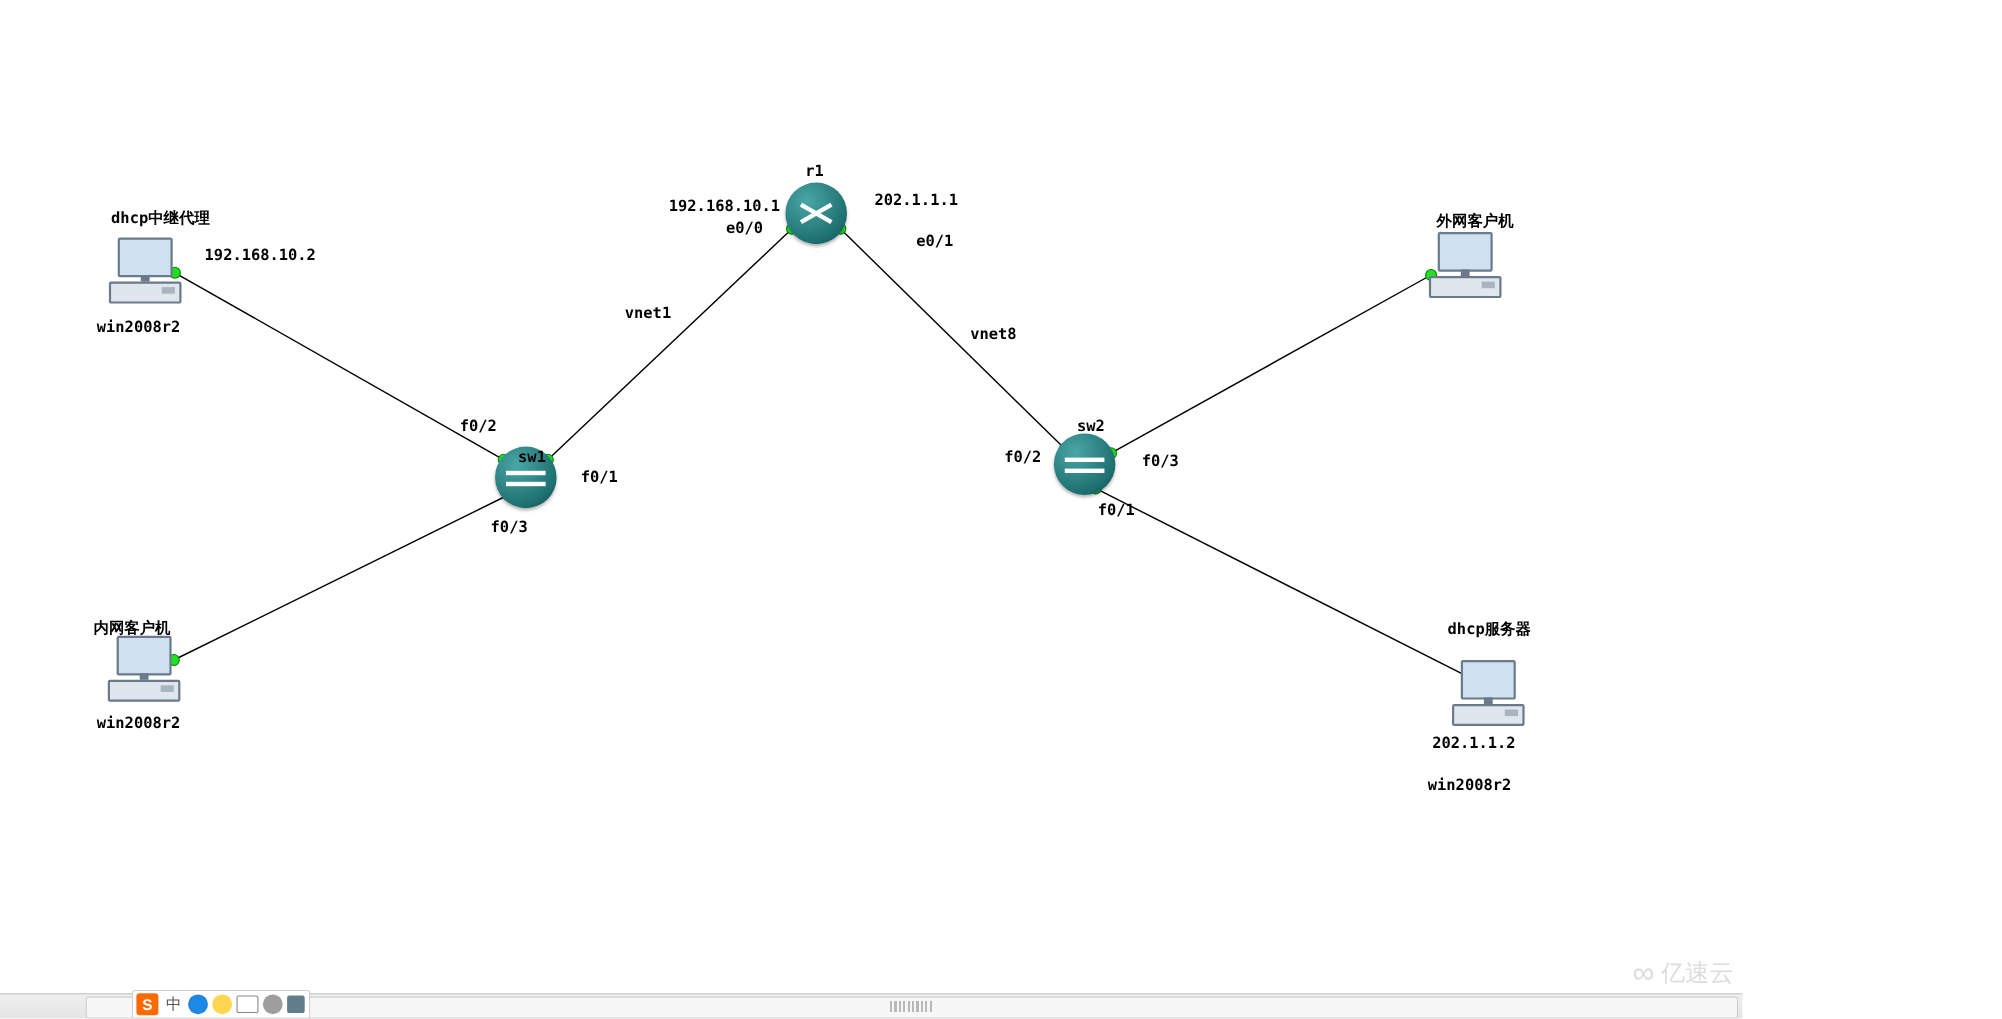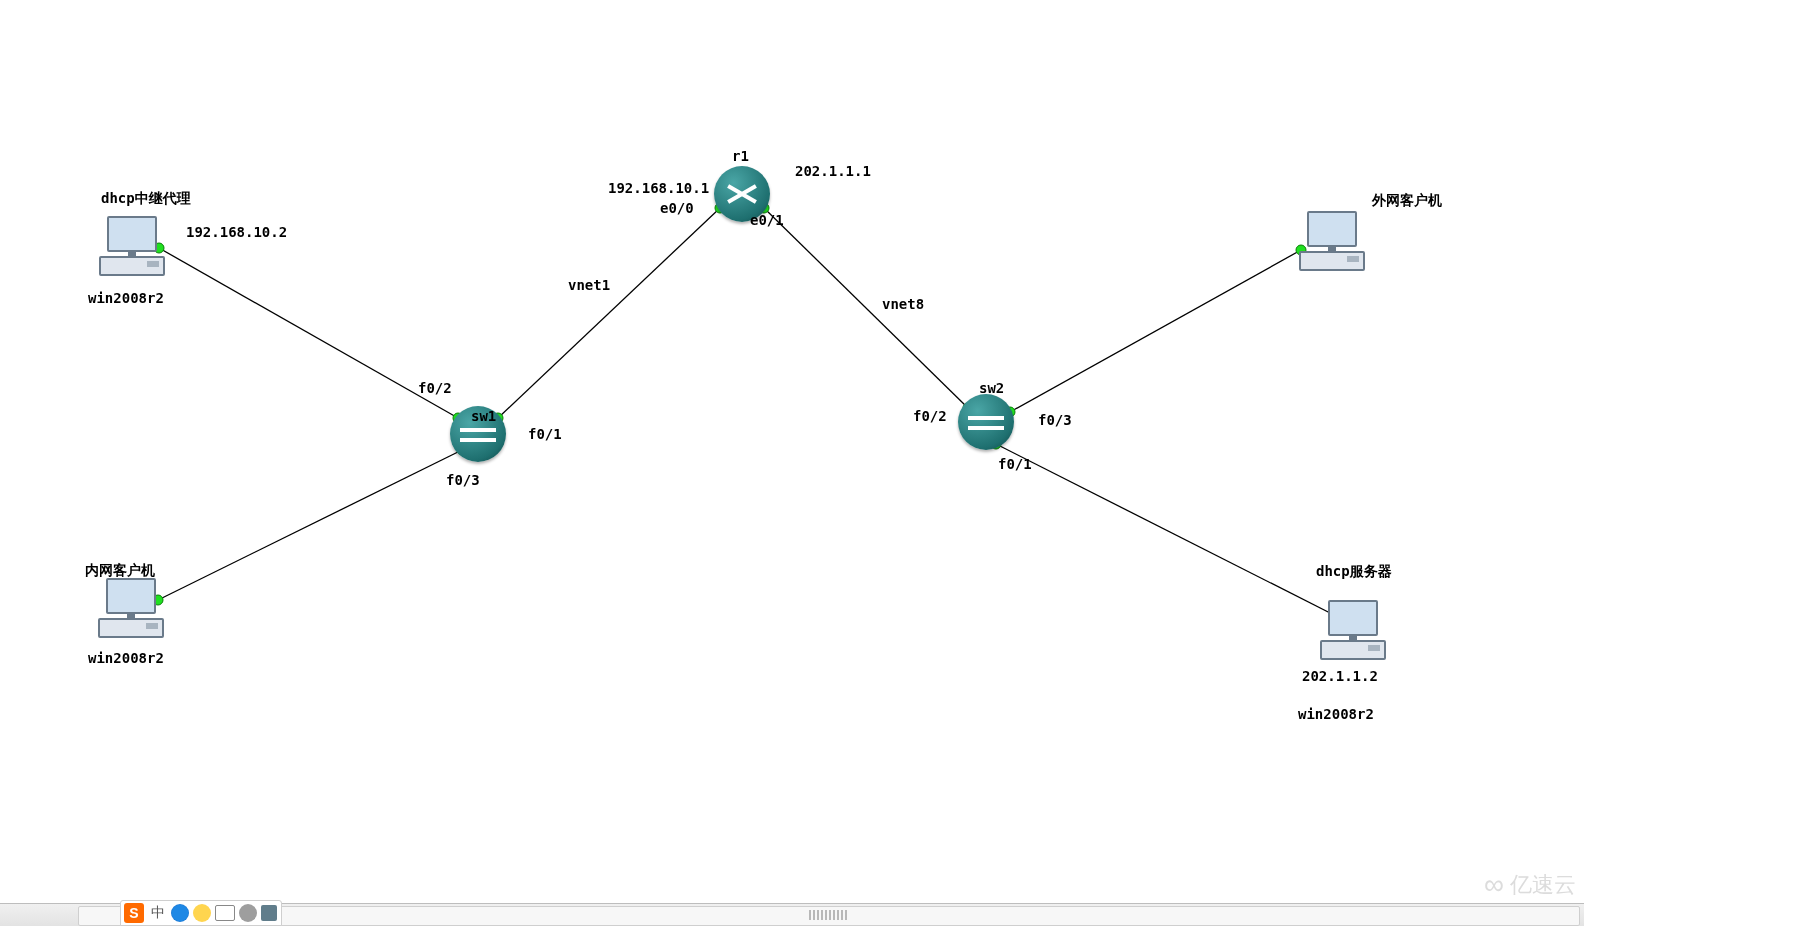--- a/index.html
+++ b/index.html
@@ -91,41 +91,41 @@
       <div class="monitor"></div>
       <div class="base"></div>
     </div>
 
 <span class="label" style="left:732px;top:148px">r1</span>
 <span class="label" style="left:471px;top:408px">sw1</span>
 <span class="label" style="left:979px;top:380px">sw2</span>
 
 <span class="label" style="left:608px;top:180px">192.168.10.1</span>
 <span class="label" style="left:660px;top:200px">e0/0</span>
-<span class="label" style="left:795px;top:163px">202.1.1.1</span>
-<span class="label" style="left:750px;top:212px">e0/1</span>
+<span class="label" style="left:795px;top:174px">202.1.1.1</span>
+<span class="label" style="left:833px;top:212px">e0/1</span>
 
 <span class="label" style="left:568px;top:277px">vnet1</span>
 <span class="label" style="left:882px;top:296px">vnet8</span>
 
 <span class="label" style="left:528px;top:426px">f0/1</span>
 <span class="label" style="left:418px;top:380px">f0/2</span>
 <span class="label" style="left:446px;top:472px">f0/3</span>
 <span class="label" style="left:998px;top:456px">f0/1</span>
 <span class="label" style="left:913px;top:408px">f0/2</span>
 <span class="label" style="left:1038px;top:412px">f0/3</span>
 
 <span class="label" style="left:101px;top:190px">dhcp中继代理</span>
 <span class="label" style="left:186px;top:224px">192.168.10.2</span>
 <span class="label" style="left:88px;top:290px">win2008r2</span>
 
 <span class="label" style="left:85px;top:562px">内网客户机</span>
 <span class="label" style="left:88px;top:650px">win2008r2</span>
 
-<span class="label" style="left:1372px;top:192px">外网客户机</span>
+<span class="label" style="left:1306px;top:192px">外网客户机</span>
 
 <span class="label" style="left:1316px;top:563px">dhcp服务器</span>
 <span class="label" style="left:1302px;top:668px">202.1.1.2</span>
 <span class="label" style="left:1298px;top:706px">win2008r2</span>
 
 <div class="statusbar">
   <div class="status-inner">
         <div class="grip"></div>
       </div>
 </div>

